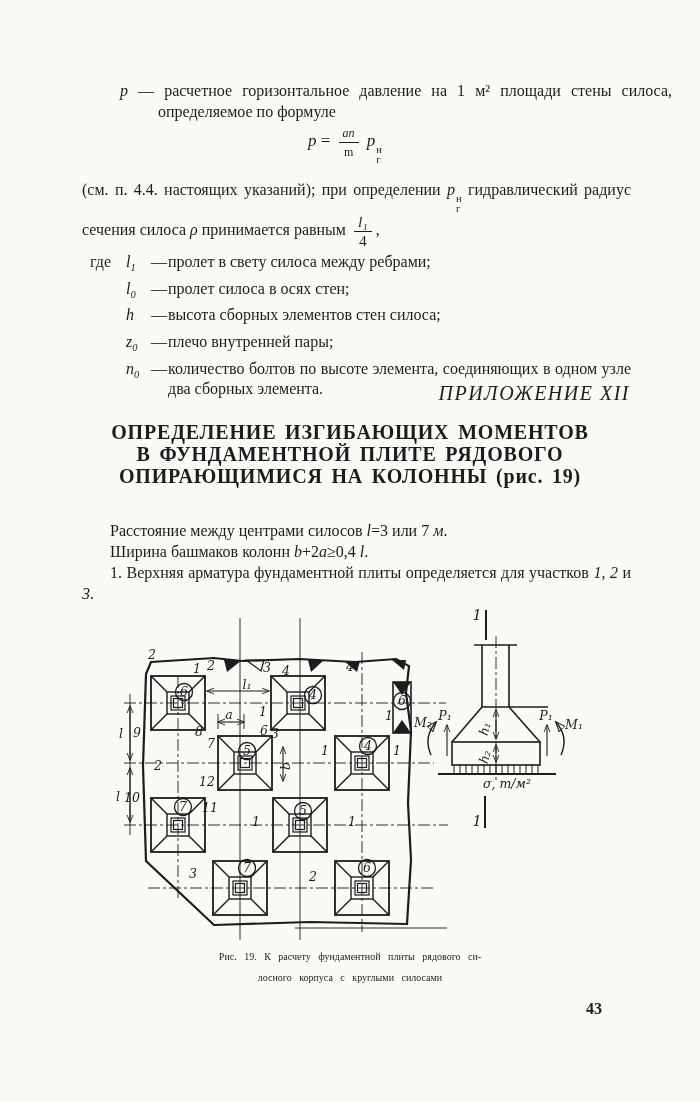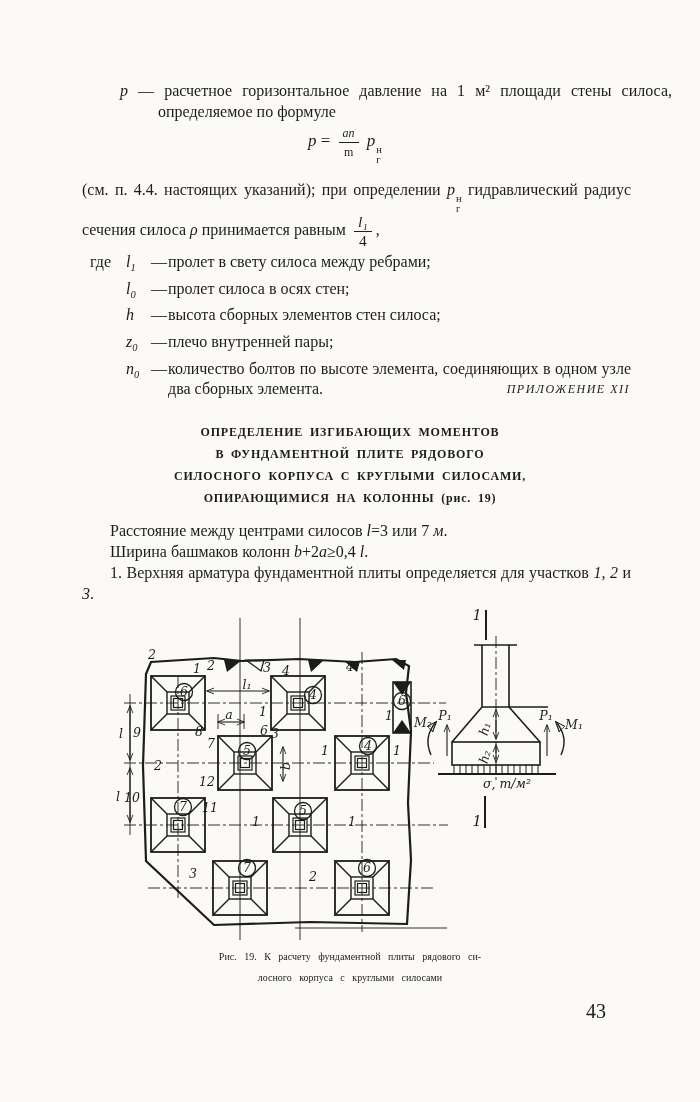--- a/index.html
+++ b/index.html
@@ -26,29 +26,29 @@
   #formula{left:0;top:124px;width:690px;text-align:center;font-size:17px;}
   #formula .fr{font-size:12px;}
   #para-hyd{left:82px;top:178px;width:549px;line-height:24px;}
   #gde{left:90px;top:252px;width:541px;line-height:20.5px;}
   .gde-row{display:flex;align-items:flex-start;}
   .gde-lbl{width:36px;flex:none;}
   .gde-sym{width:24px;flex:none;font-style:italic;text-align:left;}
   .gde-dash{width:18px;flex:none;text-align:center;}
   .gde-txt{flex:1;}
   #appendix{left:82px;top:382px;width:548px;text-align:right;font-style:italic;
-            font-size:12px;letter-spacing:1.5px;}
+            font-size:20px;letter-spacing:1.5px;}
   #heading{left:0;top:421px;width:700px;text-align:center;font-weight:bold;
-           font-size:12px;line-height:22px;letter-spacing:.8px;word-spacing:3px;}
+           font-size:20px;line-height:22px;letter-spacing:.8px;word-spacing:3px;}
   #intro{left:82px;top:520px;width:549px;line-height:21px;}
   #intro p{text-indent:28px;}
   #fig-wrap{left:0;top:598px;width:700px;height:348px;}
   #caption{left:0;top:946px;width:700px;text-align:center;font-size:10px;
            line-height:21px;word-spacing:5px;}
-  #pagenum{left:586px;top:1000px;font-size:20px;}
+  #pagenum{left:586px;top:1000px;font-size:16px;font-weight:bold;}
   sub{font-size:10.5px;}
   
   svg line,svg path,svg rect{stroke:#1c1c1c;fill:none;stroke-linecap:butt;}
   .s10{stroke-width:1.0}.s12{stroke-width:1.2}.s14{stroke-width:1.4}
   .s16{stroke-width:1.6}.s18{stroke-width:1.8}.s20{stroke-width:2}.s22{stroke-width:2.2}
   .tl{stroke-width:.9}
   .cl{stroke-width:.9;stroke-dasharray:12 3 3 3;}
   .dim{stroke-width:1.1}
   .fill{fill:#1c1c1c;stroke:none;}
   text.fig-t{font-family:"DejaVu Serif","Liberation Serif",serif;font-style:italic;
@@ -113,21 +113,20 @@
     <span class="gde-dash">—</span>
     <span class="gde-txt jus">количество болтов по высоте элемента, соединяющих в одном узле два сборных элемента.</span>
   </div>
 </div>
 
 <div id="appendix" class="abs">ПРИЛОЖЕНИЕ XII</div>
 
 <div id="heading" class="abs">
   <div>ОПРЕДЕЛЕНИЕ ИЗГИБАЮЩИХ МОМЕНТОВ</div>
   <div>В ФУНДАМЕНТНОЙ ПЛИТЕ РЯДОВОГО</div>
-  <div>СИЛОСНОГО КОРПУСА С КРУГЛЫМИ СИЛОСАМИ,</div>
   <div>ОПИРАЮЩИМИСЯ НА КОЛОННЫ (рис. 19)</div>
 </div>
 
 <div id="intro" class="abs">
   <p class="jus"><span class="r-n">Расстояние между центрами силосов </span><span class="r-i">l</span><span class="r-n">=3 или 7 </span><span class="r-i">м</span><span class="r-n">.</span></p>
   <p class="jus"><span class="r-n">Ширина башмаков колонн </span><span class="r-i">b</span><span class="r-n">+2</span><span class="r-i">a</span><span class="r-n">≥0,4 </span><span class="r-i">l</span><span class="r-n">.</span></p>
   <p class="jus"><span class="r-n">1. Верхняя арматура фундаментной плиты определяется для участков </span><span class="r-i">1, 2</span><span class="r-n"> и </span><span class="r-i">3</span><span class="r-n">.</span></p>
 </div>
 
 <div id="fig-wrap" class="abs">

